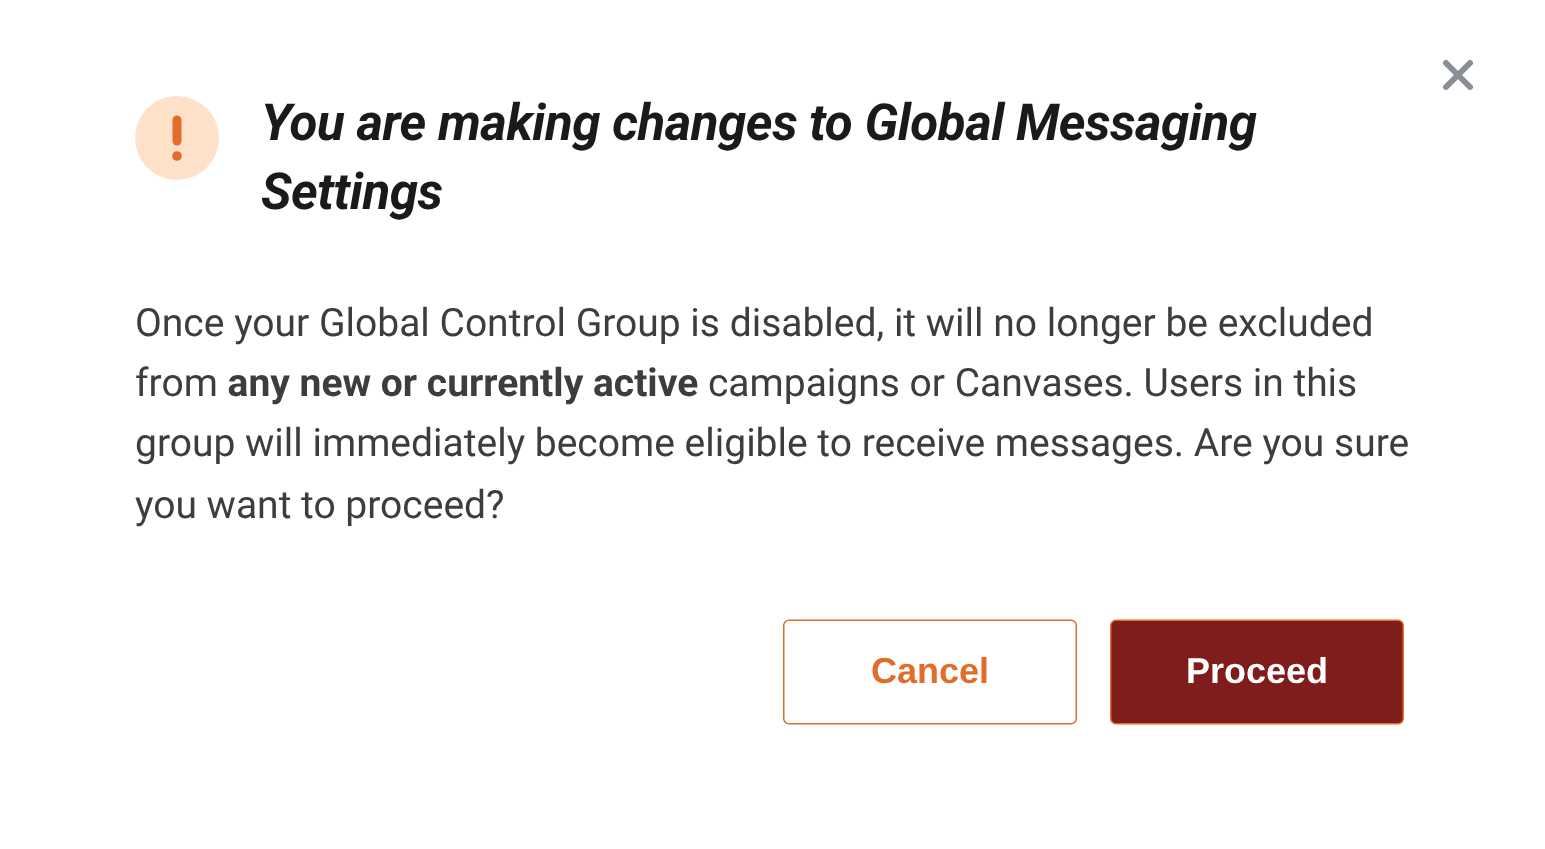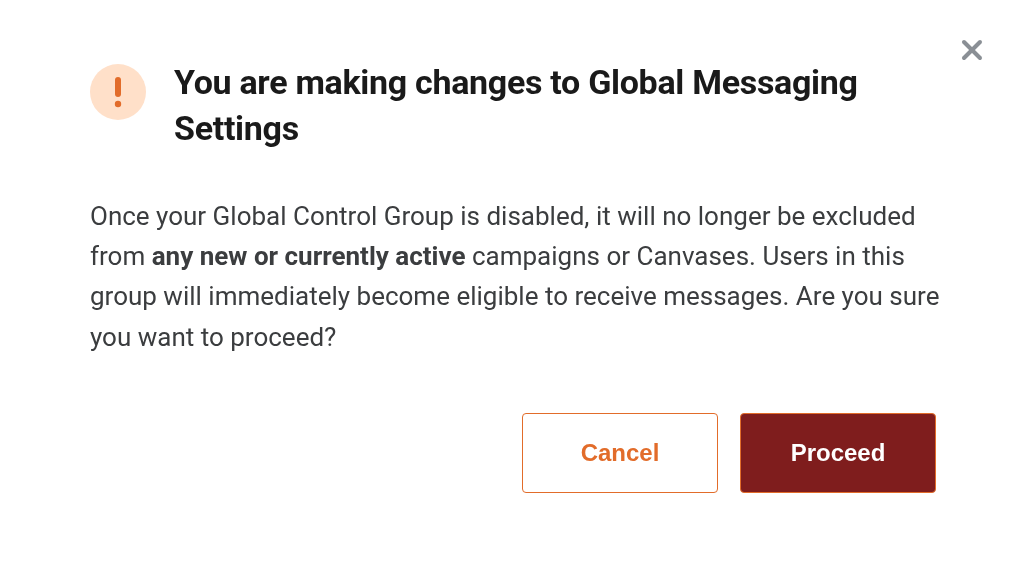--- a/index.html
+++ b/index.html
@@ -49,40 +49,41 @@
     }
     .icon-circle svg {
       display: block;
     }
     .title {
       font-size: 34px;
       font-weight: 700;
       color: #1a1a1a;
       line-height: 1.35;
       letter-spacing: -0.3px;
+      font-style: italic;
     }
     .body-text {
       font-size: 26px;
       color: #3b3d3f;
       line-height: 1.55;
       margin-bottom: 56px;
       margin-top: 44px;
     }
     .body-text .bold {
       font-weight: 700;
     }
     .button-row {
       display: flex;
       justify-content: flex-end;
       gap: 22px;
       padding-right: 4px;
     }
     .btn {
       min-width: 196px;
-      height: 80px;
+      height: 70px;
       border-radius: 4px;
       font-size: 24px;
       font-weight: 600;
       cursor: pointer;
       display: inline-flex;
       align-items: center;
       justify-content: center;
       padding: 4px 28px;
     }
     .btn-secondary {

